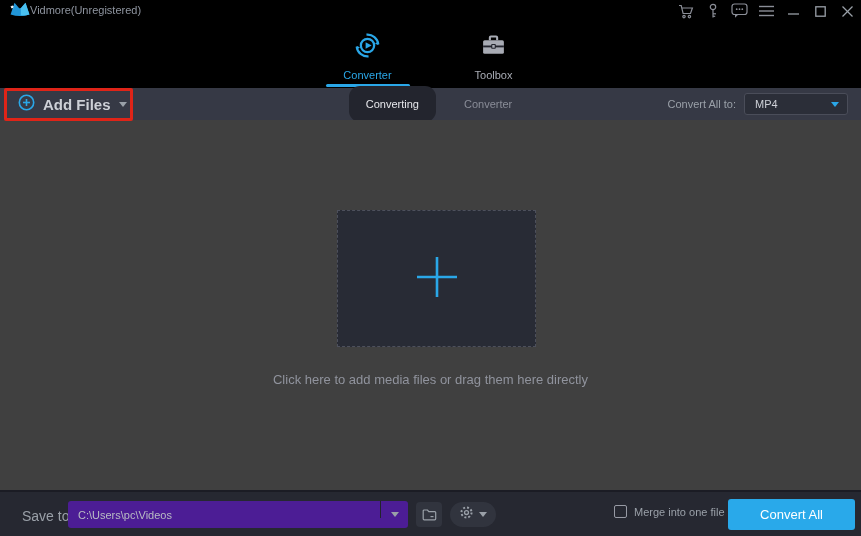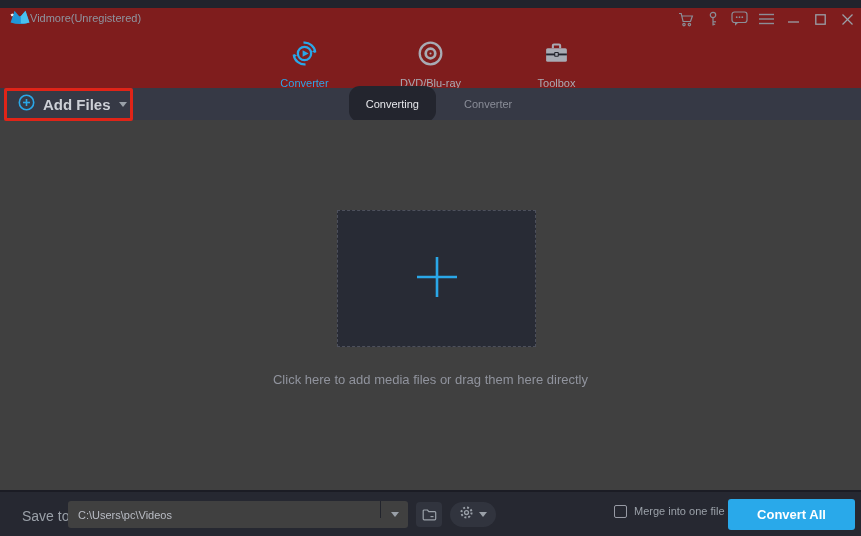--- a/index.html
+++ b/index.html
@@ -1,21 +1,21 @@
 <!DOCTYPE html>
 <html><head>
 <meta charset="utf-8">
 <style>
   * { margin:0; padding:0; box-sizing:border-box; }
   html,body { width:861px; height:536px; overflow:hidden; background:#14151c; }
   body { font-family:"Liberation Sans", sans-serif; }
   .app { position:relative; width:861px; height:536px; background:#21232c; overflow:hidden; }
 
   
-  .header { position:absolute; left:0; top:0; width:861px; height:88px; background:#7f1d1d;margin-top:8px; }
+  .header { position:absolute; left:0; top:0; width:861px; height:88px; background:#000000; }
   .titlebar { position:absolute; left:0; top:0; width:100%; height:22px; }
   .app-icon { position:absolute; left:9px; top:1px; }
   .window-title { position:absolute; left:30px; top:4px; font-size:11px; color:#8f95a0; }
   .win-controls { position:absolute; right:0; top:0; height:22px; display:flex; align-items:center; }
   .wc-btn { width:27px; height:22px; display:flex; align-items:center; justify-content:center; cursor:pointer; }
 
   
   .nav { position:absolute; left:0; top:22px; width:100%; height:66px; display:flex; justify-content:center; gap:38px; }
   .nav-tab { position:relative; width:88px; height:66px; display:flex; flex-direction:column; align-items:center; padding-top:10px; cursor:pointer; }
   .nav-tab .tab-label { margin-top:6px; font-size:11px; color:#a8abb4; }
@@ -40,30 +40,30 @@
   .annotation { position:absolute; left:4px; top:88px; width:129px; height:33px; border:3px solid #df2418; border-radius:2px; pointer-events:none; z-index:40; }
 
   
   .main { position:absolute; left:0; top:120px; width:861px; height:370px; background:#404040; }
   .dropzone { position:absolute; left:337px; top:90px; width:199px; height:137px; background:#282b35; border:1px dashed #4d505c; display:flex; align-items:center; justify-content:center; cursor:pointer; }
   .hint { position:absolute; left:0; top:252px; width:100%; text-align:center; font-size:13px; color:#90939d; }
 
   
   .footer { position:absolute; left:0; top:490px; width:861px; height:46px; background:#262831; border-top:2px solid #1b1c24; }
   .saveto-label { position:absolute; left:22px; top:16px; font-size:14px; color:#9aa0a8; }
-  .path-box { position:absolute; left:68px; top:9px; width:340px; height:27px; background:#404040; border-radius:3px; display:flex; align-items:flex-start; }
+  .path-box { position:absolute; left:68px; top:9px; width:340px; height:27px; background:#4c1d95; border-radius:3px; display:flex; align-items:flex-start; }
   .path-input { flex:1; height:100%; background:transparent; border:none; outline:none; color:#b9bcc4; font-size:11px; padding:0 10px; font-family:"Liberation Sans", sans-serif; }
   .path-divider { width:1px; height:17px; background:#22242c; }
   .path-caret-btn { width:27px; height:100%; display:flex; align-items:center; justify-content:center; cursor:pointer; }
   .folder-btn { position:absolute; left:416px; top:10px; width:26px; height:25px; background:#31343e; border-radius:4px; display:flex; align-items:center; justify-content:center; cursor:pointer; }
   .gear-btn { position:absolute; left:450px; top:10px; width:46px; height:25px; background:#31343e; border-radius:13px; display:flex; align-items:center; justify-content:center; gap:5px; cursor:pointer; }
-  .merge-group { position:absolute; left:614px; top:13px; display:flex; align-items:flex-start; gap:7px; cursor:pointer; }
+  .merge-group { position:absolute; left:614px; top:13px; display:flex; align-items:center; gap:7px; cursor:pointer; }
   .checkbox { width:13px; height:13px; border:1px solid #979aa4; border-radius:2px; background:transparent; }
   .merge-label { font-size:11px; color:#9aa0a8; }
-  .convert-all-btn { position:absolute; left:728px; top:7px; width:127px; height:31px; background:#29a9ea; border:none; border-radius:3px; color:#ffffff; font-size:13px; font-weight:bold; cursor:pointer; font-family:"Liberation Sans", sans-serif; }
+  .convert-all-btn { position:absolute; left:728px; top:7px; width:127px; height:31px; background:#29a9ea; border:none; border-radius:3px; color:#ffffff; font-size:13px; font-weight:normal; cursor:pointer; font-family:"Liberation Sans", sans-serif; }
 
   
   .watermark { position:absolute; left:0; top:0; width:230px; height:82px; z-index:50; pointer-events:none; }
   .wm-logo { position:absolute; left:2px; top:16px; }
   .wm-name { position:absolute; left:56px; top:8px; font-size:27px; font-weight:bold; letter-spacing:2px; color:#1b7fd2;
              font-family:"DejaVu Sans", sans-serif;
              text-shadow:-1px -1px 0 #e7f2fc, 1px -1px 0 #e7f2fc, -1px 1px 0 #e7f2fc, 1px 1px 0 #e7f2fc; }
   .wm-url { position:absolute; left:57px; top:40px; font-size:20px; font-weight:bold; letter-spacing:1px; color:#2f9e3b;
             font-family:"DejaVu Serif", serif;
             text-shadow:-1px -1px 0 #eef7ee, 1px -1px 0 #eef7ee, -1px 1px 0 #eef7ee, 1px 1px 0 #eef7ee; }
@@ -144,30 +144,20 @@
             <path d="M2.6,17 l0,-3.6 3.2,1.2 Z" fill="#2aa7e8"></path>
             <circle cx="13" cy="13" r="6.4" stroke="#2aa7e8" stroke-width="2.2"></circle>
             <path d="M11.2,9.8 L17,13 L11.2,16.2 Z" fill="#2aa7e8"></path>
           </svg>
         </span>
         <span class="tab-label">Converter</span>
         <span class="underline"></span>
       </div>
       <div class="nav-tab">
         <span>
-          <svg width="27" height="27" viewBox="0 0 26 26" fill="none">
-            <circle cx="13" cy="13" r="10.4" stroke="#a8abb4" stroke-width="2.2"></circle>
-            <circle cx="13" cy="13" r="4.6" stroke="#a8abb4" stroke-width="2.6"></circle>
-            <circle cx="13" cy="13" r="1" fill="#a8abb4"></circle>
-          </svg>
-        </span>
-        <span class="tab-label">DVD/Blu-ray</span>
-      </div>
-      <div class="nav-tab">
-        <span>
           <svg width="27" height="27" viewBox="0 0 26 26">
             <path d="M9.5,8 v-2.6 a1,1 0 0 1 1,-1 h5 a1,1 0 0 1 1,1 V8" fill="none" stroke="#a8abb4" stroke-width="2"></path>
             <rect x="3" y="8" width="20" height="13" rx="1.5" fill="#a8abb4"></rect>
             <rect x="3" y="13" width="20" height="1.8" fill="#23252e"></rect>
             <rect x="10.8" y="11.5" width="4.4" height="4.6" rx="0.8" fill="#23252e"></rect>
             <rect x="11.8" y="12.5" width="2.4" height="2.6" rx="0.5" fill="#a8abb4"></rect>
           </svg>
         </span>
         <span class="tab-label">Toolbox</span>
       </div>
@@ -185,20 +175,27 @@
       </span>
       <span class="addfiles-label">Add Files</span>
       <span class="caret"></span>
     </div>
 
     <div class="view-tabs">
       <span class="pill">Converting</span>
       <span class="view-tab-inactive">Converter</span>
     </div>
 
+    <div class="convert-to">
+      <span class="convert-to-label">Convert All to:</span>
+      <div class="format-select">
+        <span class="format-value">MP4</span>
+        <span class="caret blue"></span>
+      </div>
+    </div>
   </div>
 
   <div class="annotation"></div>
 
   <div class="main">
     <div class="dropzone">
       <span>
         <svg width="46" height="46" viewBox="0 0 46 46">
           <line x1="23" y1="3" x2="23" y2="43" stroke="#2aa7e8" stroke-width="2.6"></line>
           <line x1="3" y1="23" x2="43" y2="23" stroke="#2aa7e8" stroke-width="2.6"></line>

